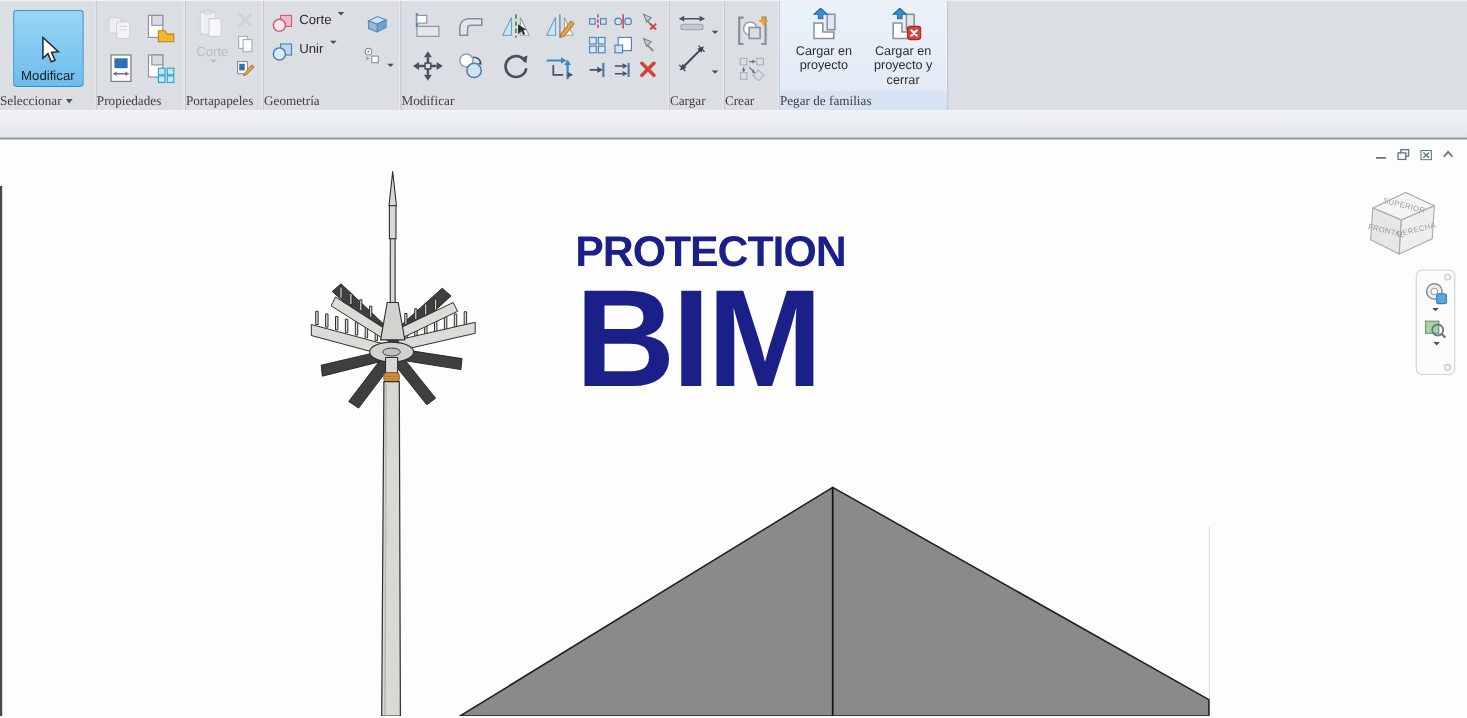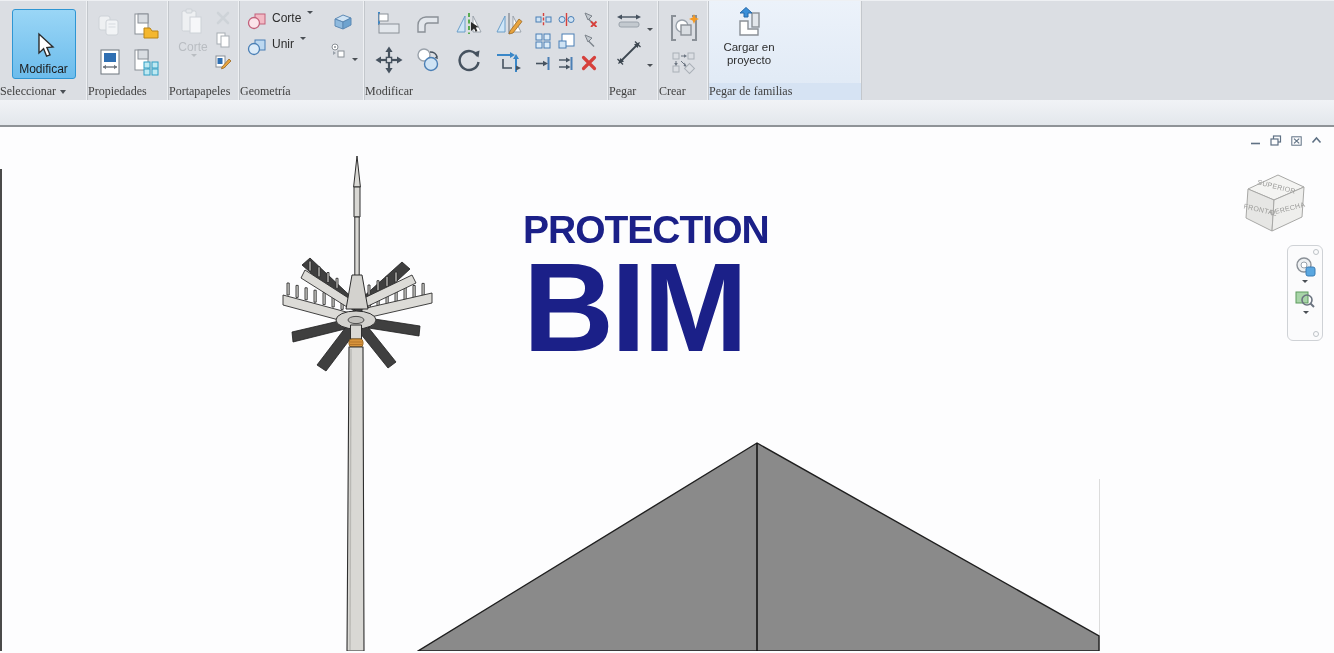--- a/index.html
+++ b/index.html
@@ -443,21 +443,21 @@
                     <path d="M24 2 l-6 2.4 3.6 3.6 Z" fill="#3c4650"></path>
                     <line x1="1.5" y1="19" x2="7" y2="24.5" stroke="#3c4650" stroke-width="1.2"></line>
                     <line x1="19" y1="1.5" x2="24.5" y2="7" stroke="#3c4650" stroke-width="1.2"></line>
                   </svg>
               </span>
             </button>
             <span class="caret sm"></span>
           </span>
         </div>
       </div>
-      <div class="panel-label"><span>Pegar</span></div>
+      <div class="panel-label"><span>Cargar</span></div>
     </div>
 
     <div class="panel p-crear">
       <div class="panel-content">
         <div class="stack-col" style="gap:5px;">
           <button class="ibtn">
             <span class="icon">
               <svg width="32" height="32" viewBox="0 0 32 32">
                   <path d="M8 4 H4 V28 H8" fill="none" stroke="#8a9097" stroke-width="2"></path>
                   <path d="M24 4 H28 V28 H24" fill="none" stroke="#8a9097" stroke-width="2"></path>
@@ -495,20 +495,32 @@
         <div class="editor-wrap">
           <div class="load-btn">
             <span class="icon">
               <svg width="34" height="32" viewBox="0 0 34 32">
                   <path d="M8 14 h8 v8 h10 v6 H8 Z" fill="#ffffff" stroke="#8a9097" stroke-width="1.4"></path>
                   <rect x="20" y="6" width="7" height="14" fill="#e3e7ec" stroke="#8a9097" stroke-width="1.4"></rect>
                   <path d="M12 10 v-4 h-4 l6-5.5 6 5.5 h-4 v4 Z" fill="#3a8fd9" stroke="#2568a8"></path>
                 </svg>
             </span>
             <span class="llabel">Cargar en proyecto</span>
+          </div>
+          <div class="load-btn">
+            <span class="icon">
+              <svg width="34" height="32" viewBox="0 0 34 32">
+                  <path d="M8 14 h8 v8 h10 v6 H8 Z" fill="#ffffff" stroke="#8a9097" stroke-width="1.4"></path>
+                  <rect x="20" y="6" width="7" height="14" fill="#e3e7ec" stroke="#8a9097" stroke-width="1.4"></rect>
+                  <path d="M12 10 v-4 h-4 l6-5.5 6 5.5 h-4 v4 Z" fill="#3a8fd9" stroke="#2568a8"></path>
+                  <rect x="21" y="17" width="12" height="12" rx="2.5" fill="#d8433e" stroke="#a42722"></rect>
+                  <path d="M24.5 20.5 l5 5 M29.5 20.5 l-5 5" stroke="#ffffff" stroke-width="1.8" stroke-linecap="round"></path>
+                </svg>
+            </span>
+            <span class="llabel">Cargar en proyecto y cerrar</span>
           </div>
         </div>
       </div>
       <div class="panel-label"><span>Pegar de familias</span></div>
     </div>
 
     <div class="panel p-rest"></div>
   </div>
 
   <div class="options-bar"></div>

